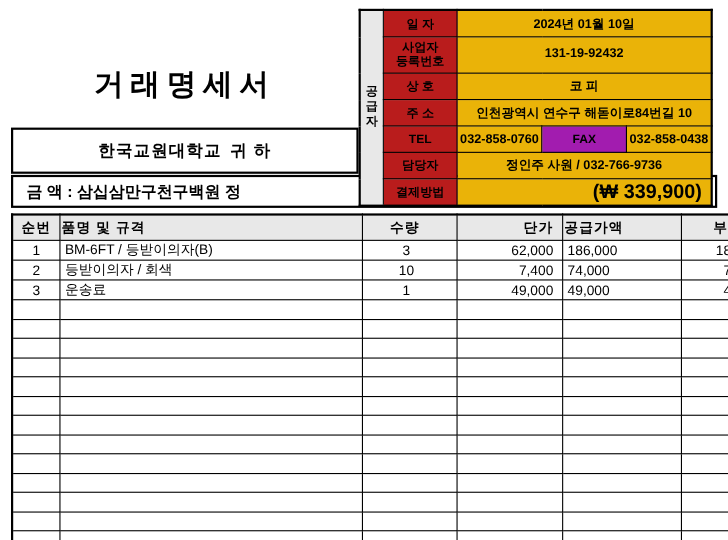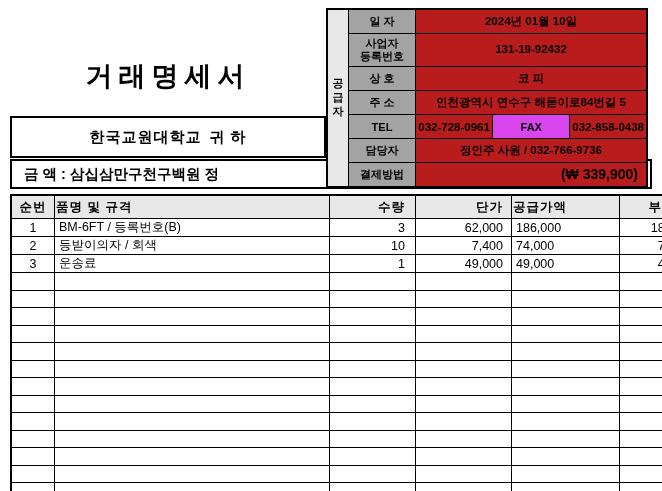--- a/index.html
+++ b/index.html
@@ -64,37 +64,37 @@
   }
   .supplier td {
     border: 1px solid #000;
     text-align: center;
     vertical-align: middle;
     padding: 1px 2px;
     height: 21px;
     font-weight: bold;
   }
   .supplier td.lbl {
-    background: #a3a3a3;
+    background: #b91c1c;
     width: 62px;
     font-size: 11px;
   }
   .supplier td.sidelbl {
     background: #e8e8e8;
     width: 16px;
     font-size: 11px;
     letter-spacing: 0;
     line-height: 1.25;
   }
   .supplier td.val {
     font-size: 11.5px;
-    background: #b91c1c;
+    background: #eab308;
   }
   .supplier td.sublbl {
-    background: #d946ef;
+    background: #a21caf;
     width: 46px;
     font-size: 11px;
   }
   .supplier td.two {
     height: 30px;
     line-height: 1.15;
   }
   
   .amount-row {
     margin: 4px 10px 0 10px;
@@ -102,21 +102,21 @@
     height: 30px;
     display: flex;
     align-items: center;
     justify-content: space-between;
     padding: 0 12px;
     box-sizing: border-box;
     font-size: 14.5px;
     font-weight: bold;
   }
   .amount-row .num {
-    font-size: 14px;
+    font-size: 18px;
     margin-left: 17px;
   }
   
   .items {
     margin: 5px 10px 0 10px;
     border-collapse: collapse;
     border: 2px solid #000;
     width: 642px;
     table-layout: fixed;
     font-size: 12.5px;
@@ -130,21 +130,21 @@
     letter-spacing: 1px;
   }
   .items td {
     border: 1px solid #000;
     height: 16.5px;
     padding: 0 4px;
     font-size: 12.5px;
   }
   .c-no     { width: 40px;  text-align: center; }
   .c-name   { width: 272px; text-align: left; }
-  .c-qty    { width: 74px;  text-align: right; padding-right: 10px !important; }
+  .c-qty    { width: 74px;  text-align: center; padding-right: 10px !important; }
   .c-price  { width: 86px;  text-align: right; padding-right: 8px !important; }
   .c-supply { width: 98px;  text-align: left; padding-right: 8px !important; }
   .c-vat    { width: 68px;  text-align: right; padding-right: 8px !important; }
 </style>
 </head>
 <body>
 
 <div id="sheet">
 
   <div class="header-wrap">
@@ -167,25 +167,25 @@
       <tr>
         <td class="lbl two">사업자<br>등록번호</td>
         <td class="val two" colspan="3">131-19-92432</td>
       </tr>
       <tr>
         <td class="lbl">상 호</td>
         <td class="val" colspan="3">코  피</td>
       </tr>
       <tr>
         <td class="lbl">주 소</td>
-        <td class="val" colspan="3">인천광역시 연수구 해돋이로84번길 5</td>
+        <td class="val" colspan="3">인천광역시 연수구 해돋이로84번길 10</td>
       </tr>
       <tr>
         <td class="lbl">TEL</td>
-        <td class="val">032-728-0961</td>
+        <td class="val">032-858-0760</td>
         <td class="sublbl">FAX</td>
         <td class="val">032-858-0438</td>
       </tr>
       <tr>
         <td class="lbl">담당자</td>
         <td class="val" colspan="3">정인주 사원 / 032-766-9736</td>
       </tr>
       <tr>
         <td class="lbl">결제방법</td>
         <td class="val" colspan="3"></td>
@@ -209,21 +209,21 @@
         <th class="c-name">품명 및 규격</th>
         <th class="c-qty">수량</th>
         <th class="c-price">단가</th>
         <th class="c-supply">공급가액</th>
         <th class="c-vat">부가세</th>
       </tr>
     </thead>
     <tbody id="items-body">
         <tr>
           <td class="c-no">1</td>
-          <td class="c-name">BM-6FT / 등록번호(B)</td>
+          <td class="c-name">BM-6FT / 등받이의자(B)</td>
           <td class="c-qty">3</td>
           <td class="c-price">62,000</td>
           <td class="c-supply">186,000</td>
           <td class="c-vat">18,600</td>
         </tr>
         <tr>
           <td class="c-no">2</td>
           <td class="c-name">등받이의자 /  회색</td>
           <td class="c-qty">10</td>
           <td class="c-price">7,400</td>

